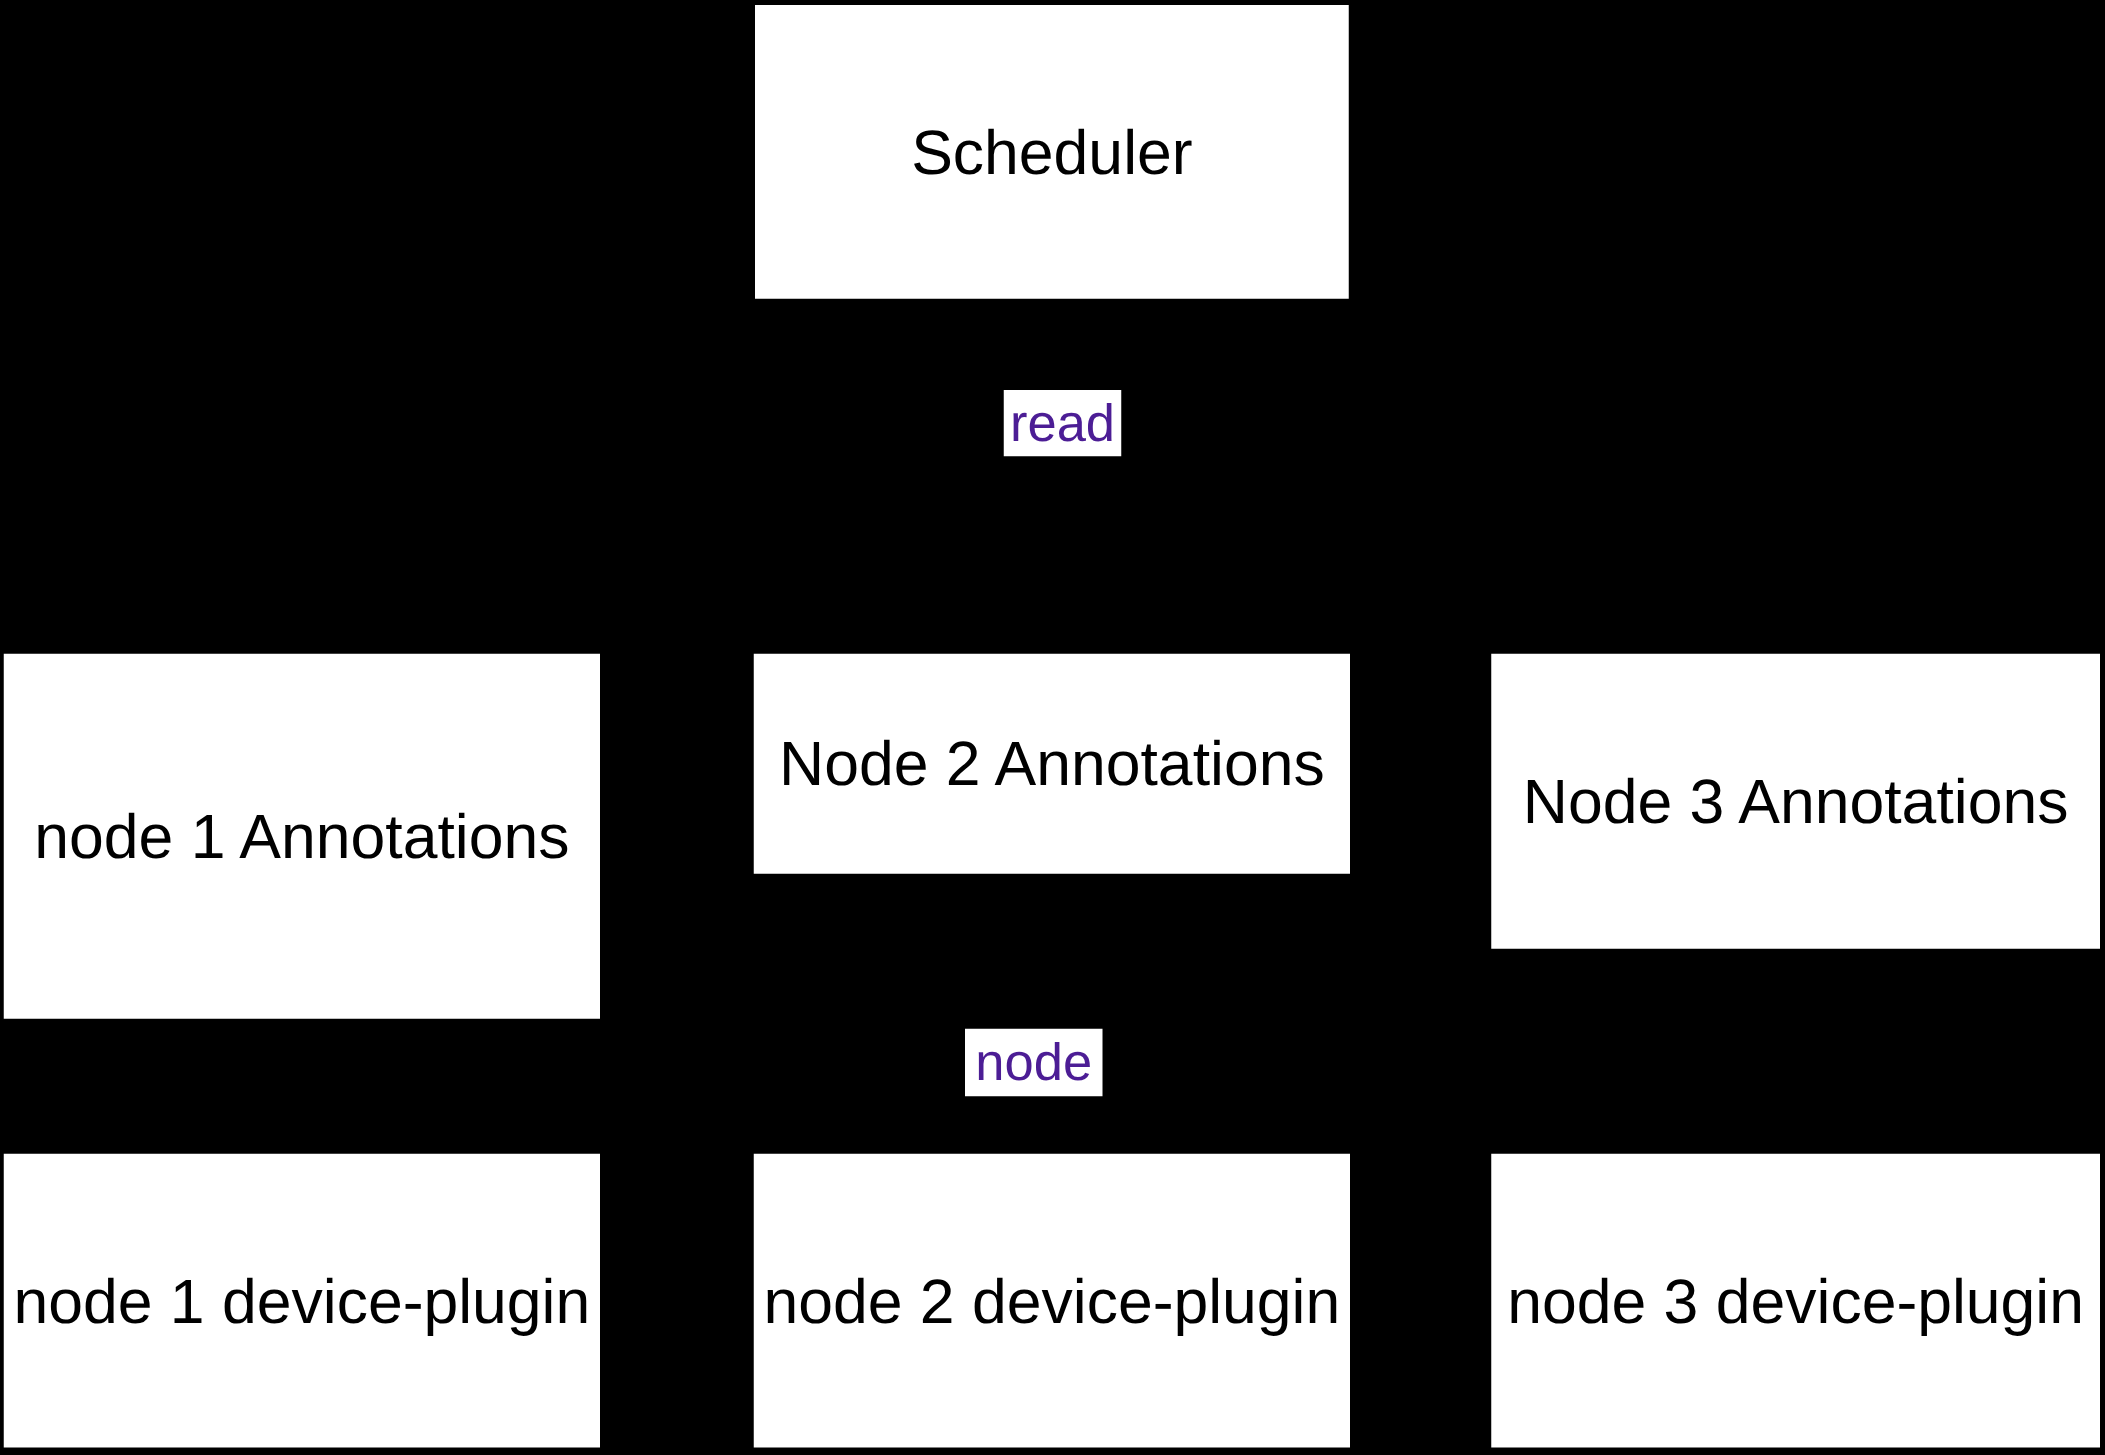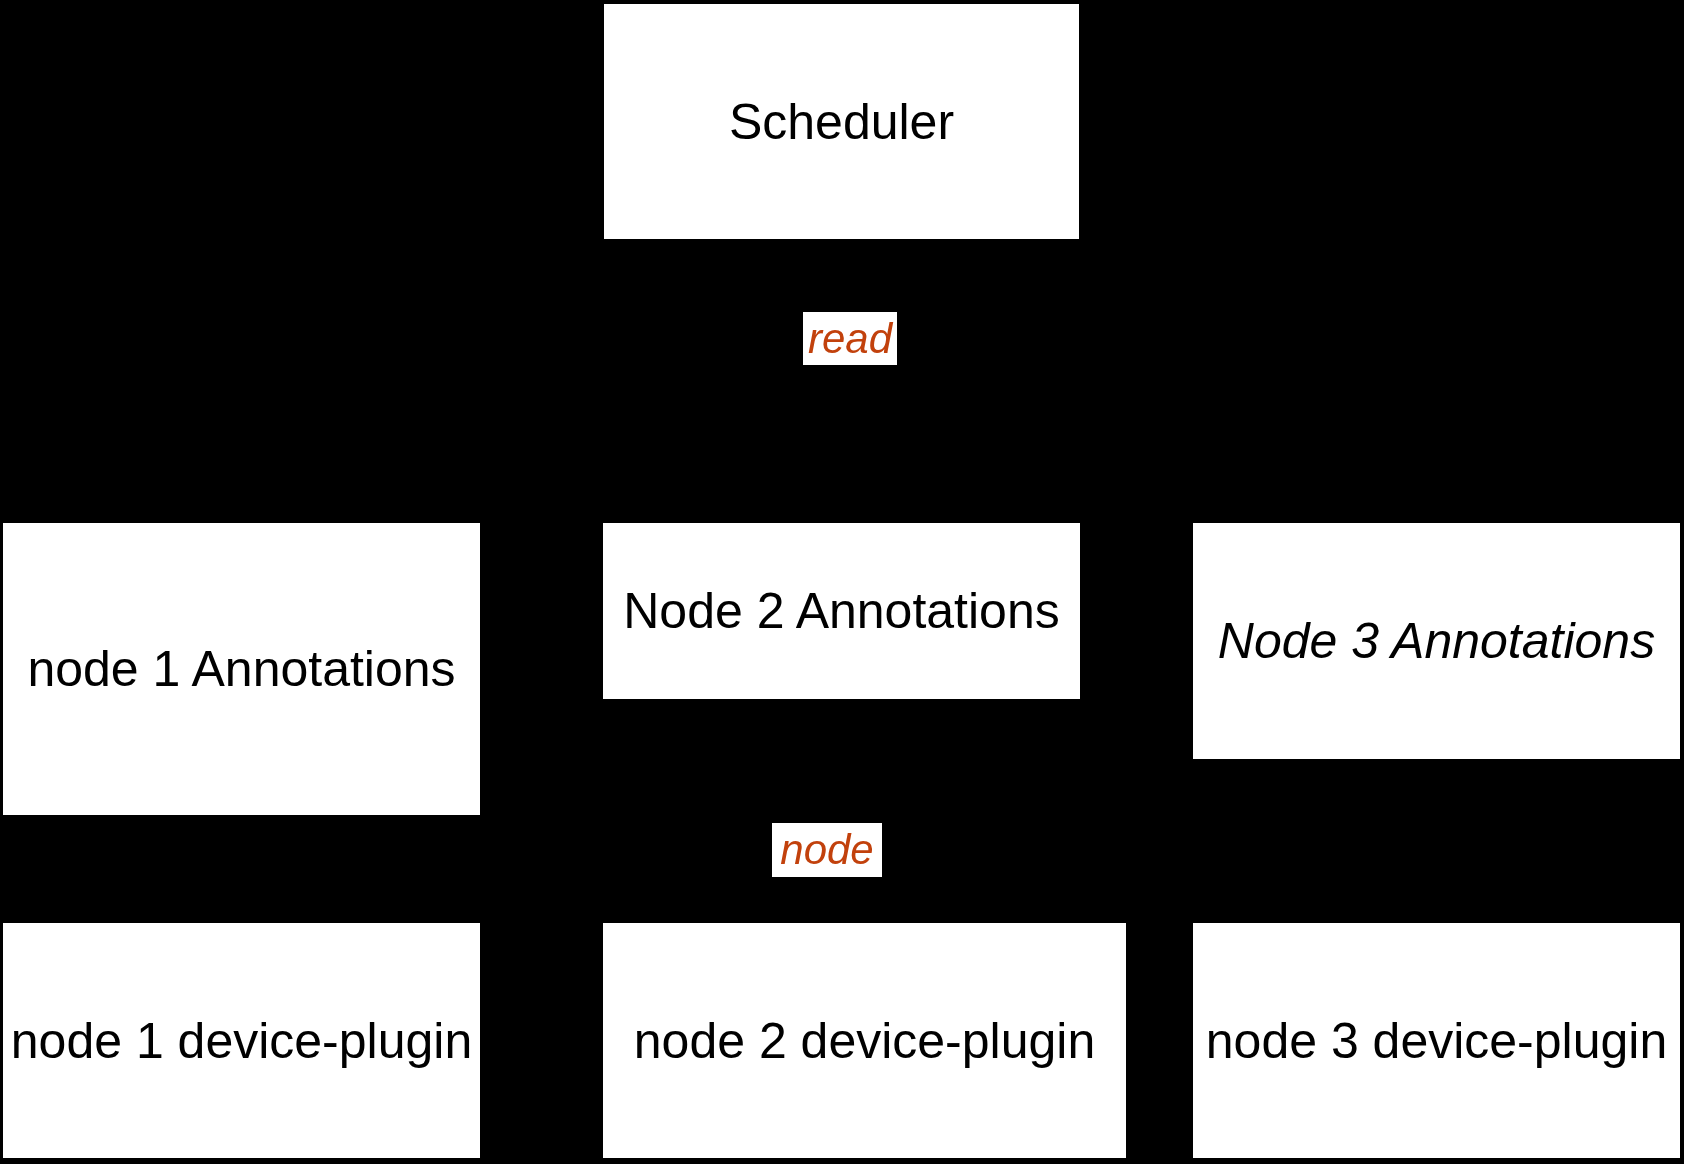--- a/index.html
+++ b/index.html
@@ -23,28 +23,27 @@
     align-items: center;
     justify-content: center;
     font-size: 50px;
     line-height: 1;
     white-space: nowrap;
     text-align: center;
   }
   .edge-label {
     position: absolute;
     background: #ffffff;
-    color: #c2410c;
+    color: #4c1d95;
     display: flex;
     align-items: center;
     justify-content: center;
     font-size: 42px;
     line-height: 1;
     white-space: nowrap;
-    font-style: italic;
   }
 </style>
 </head>
 <body>
 
 <div id="canvas">
 
   <div class="node" style="left:604px; top:4px; width:475px; height:235px;">
     <span>Scheduler</span>
   </div>
@@ -54,33 +53,33 @@
   </div>
 
   <div class="node" style="left:3px; top:523px; width:477px; height:292px;">
     <span>node 1 Annotations</span>
   </div>
 
   <div class="node" style="left:603px; top:523px; width:477px; height:176px;">
     <span>Node 2 Annotations</span>
   </div>
 
-  <div class="node" style="left:1193px; top:523px; width:487px; height:236px;font-style:italic;">
+  <div class="node" style="left:1193px; top:523px; width:487px; height:236px;">
     <span>Node 3 Annotations</span>
   </div>
 
   <div class="edge-label" style="left:772px; top:823px; width:110px; height:54px;">
     <span>node</span>
   </div>
 
   <div class="node" style="left:3px; top:923px; width:477px; height:235px;">
     <span>node 1 device-plugin</span>
   </div>
 
-  <div class="node" style="left:603px; top:923px; width:523px; height:235px;">
+  <div class="node" style="left:603px; top:923px; width:477px; height:235px;">
     <span>node 2 device-plugin</span>
   </div>
 
   <div class="node" style="left:1193px; top:923px; width:487px; height:235px;">
     <span>node 3 device-plugin</span>
   </div>
 
 </div>
 
 </body></html>

